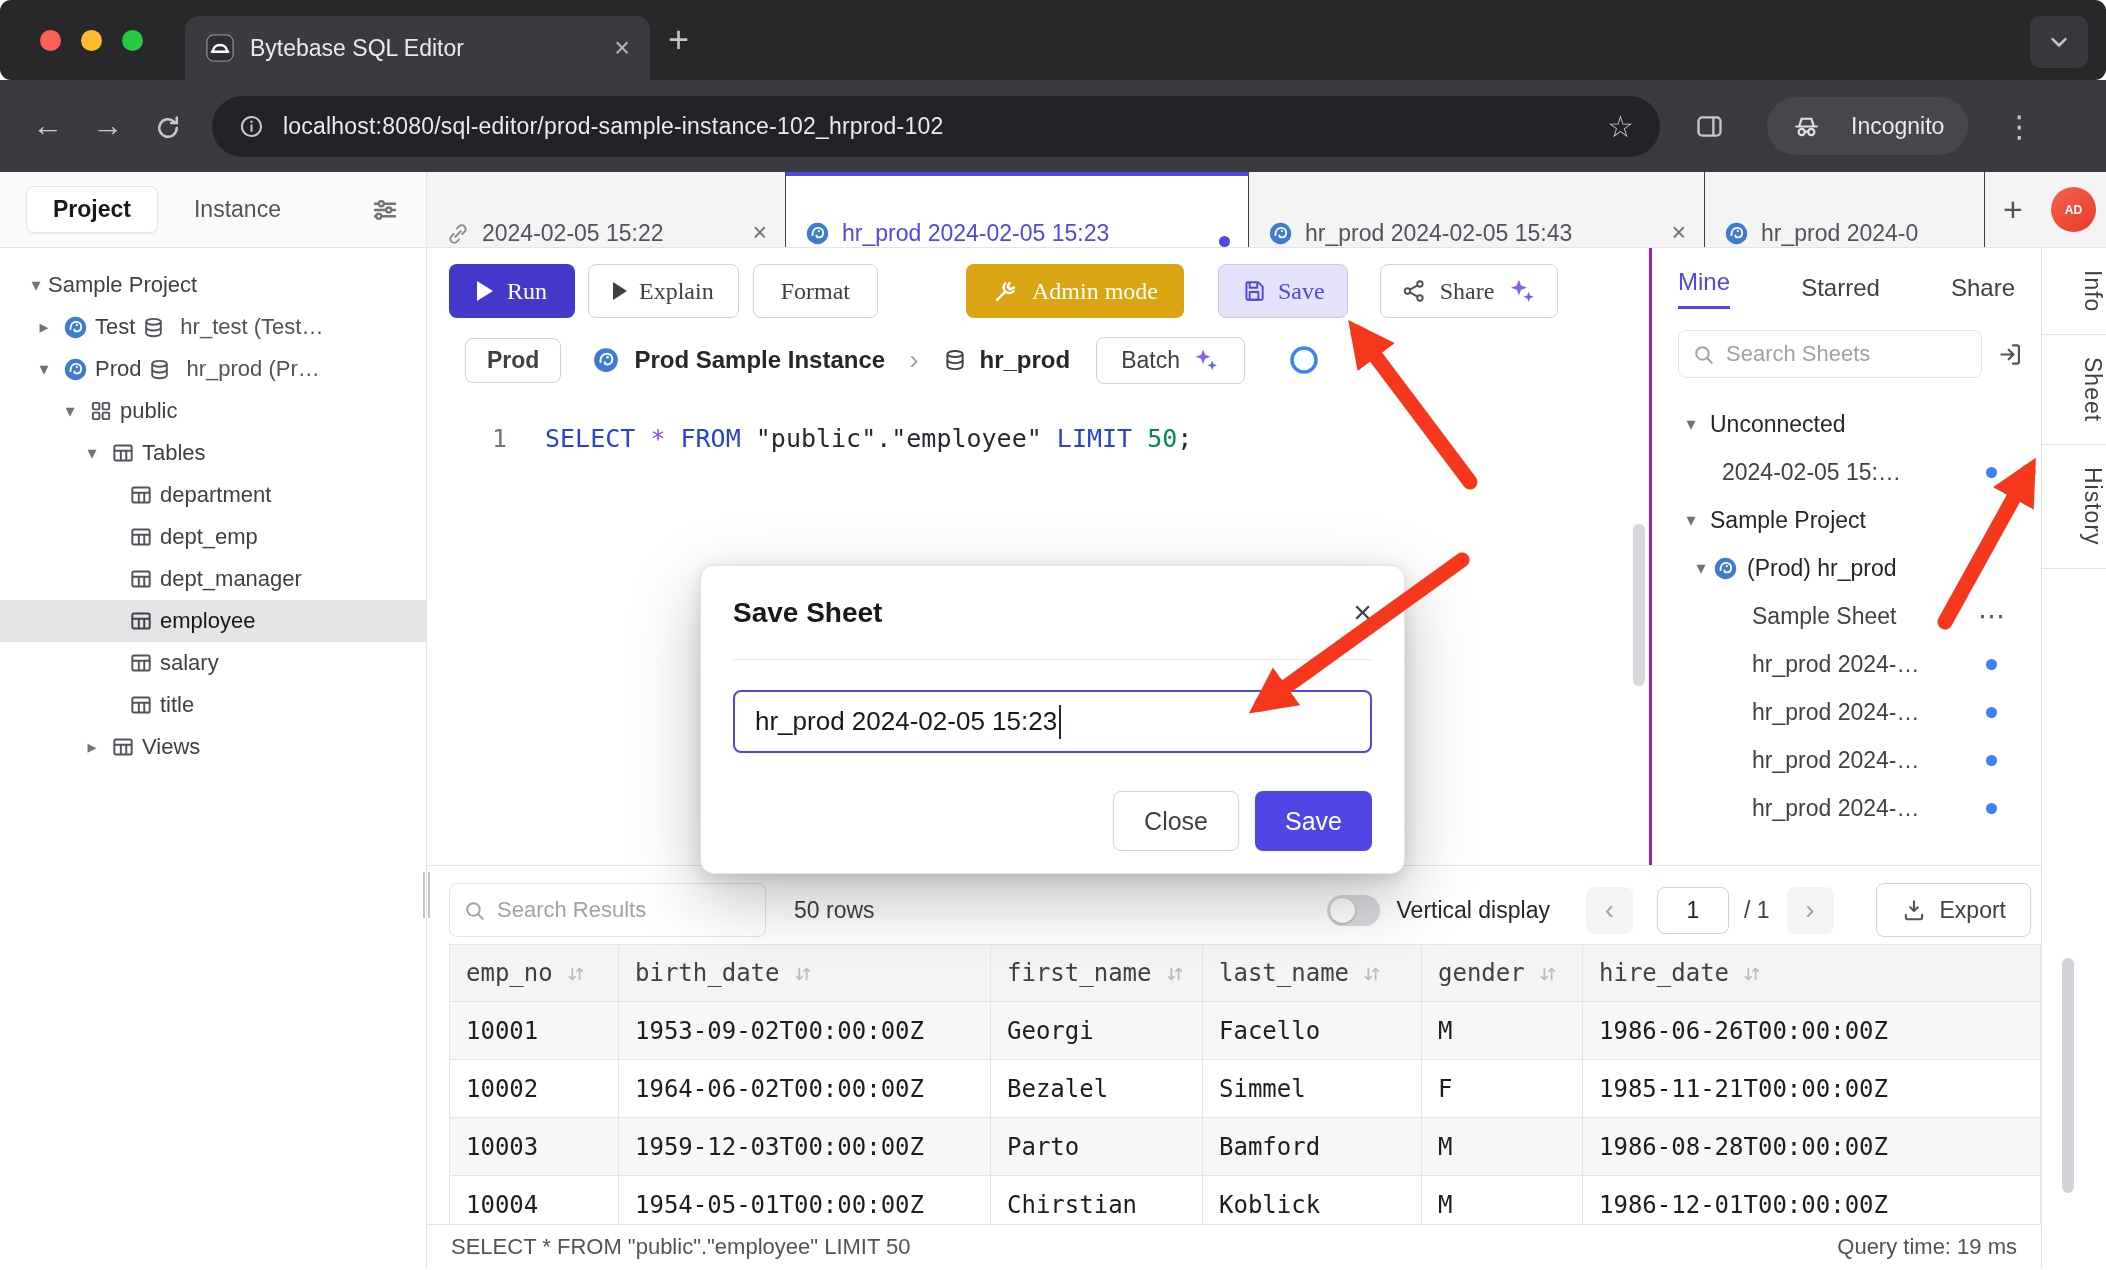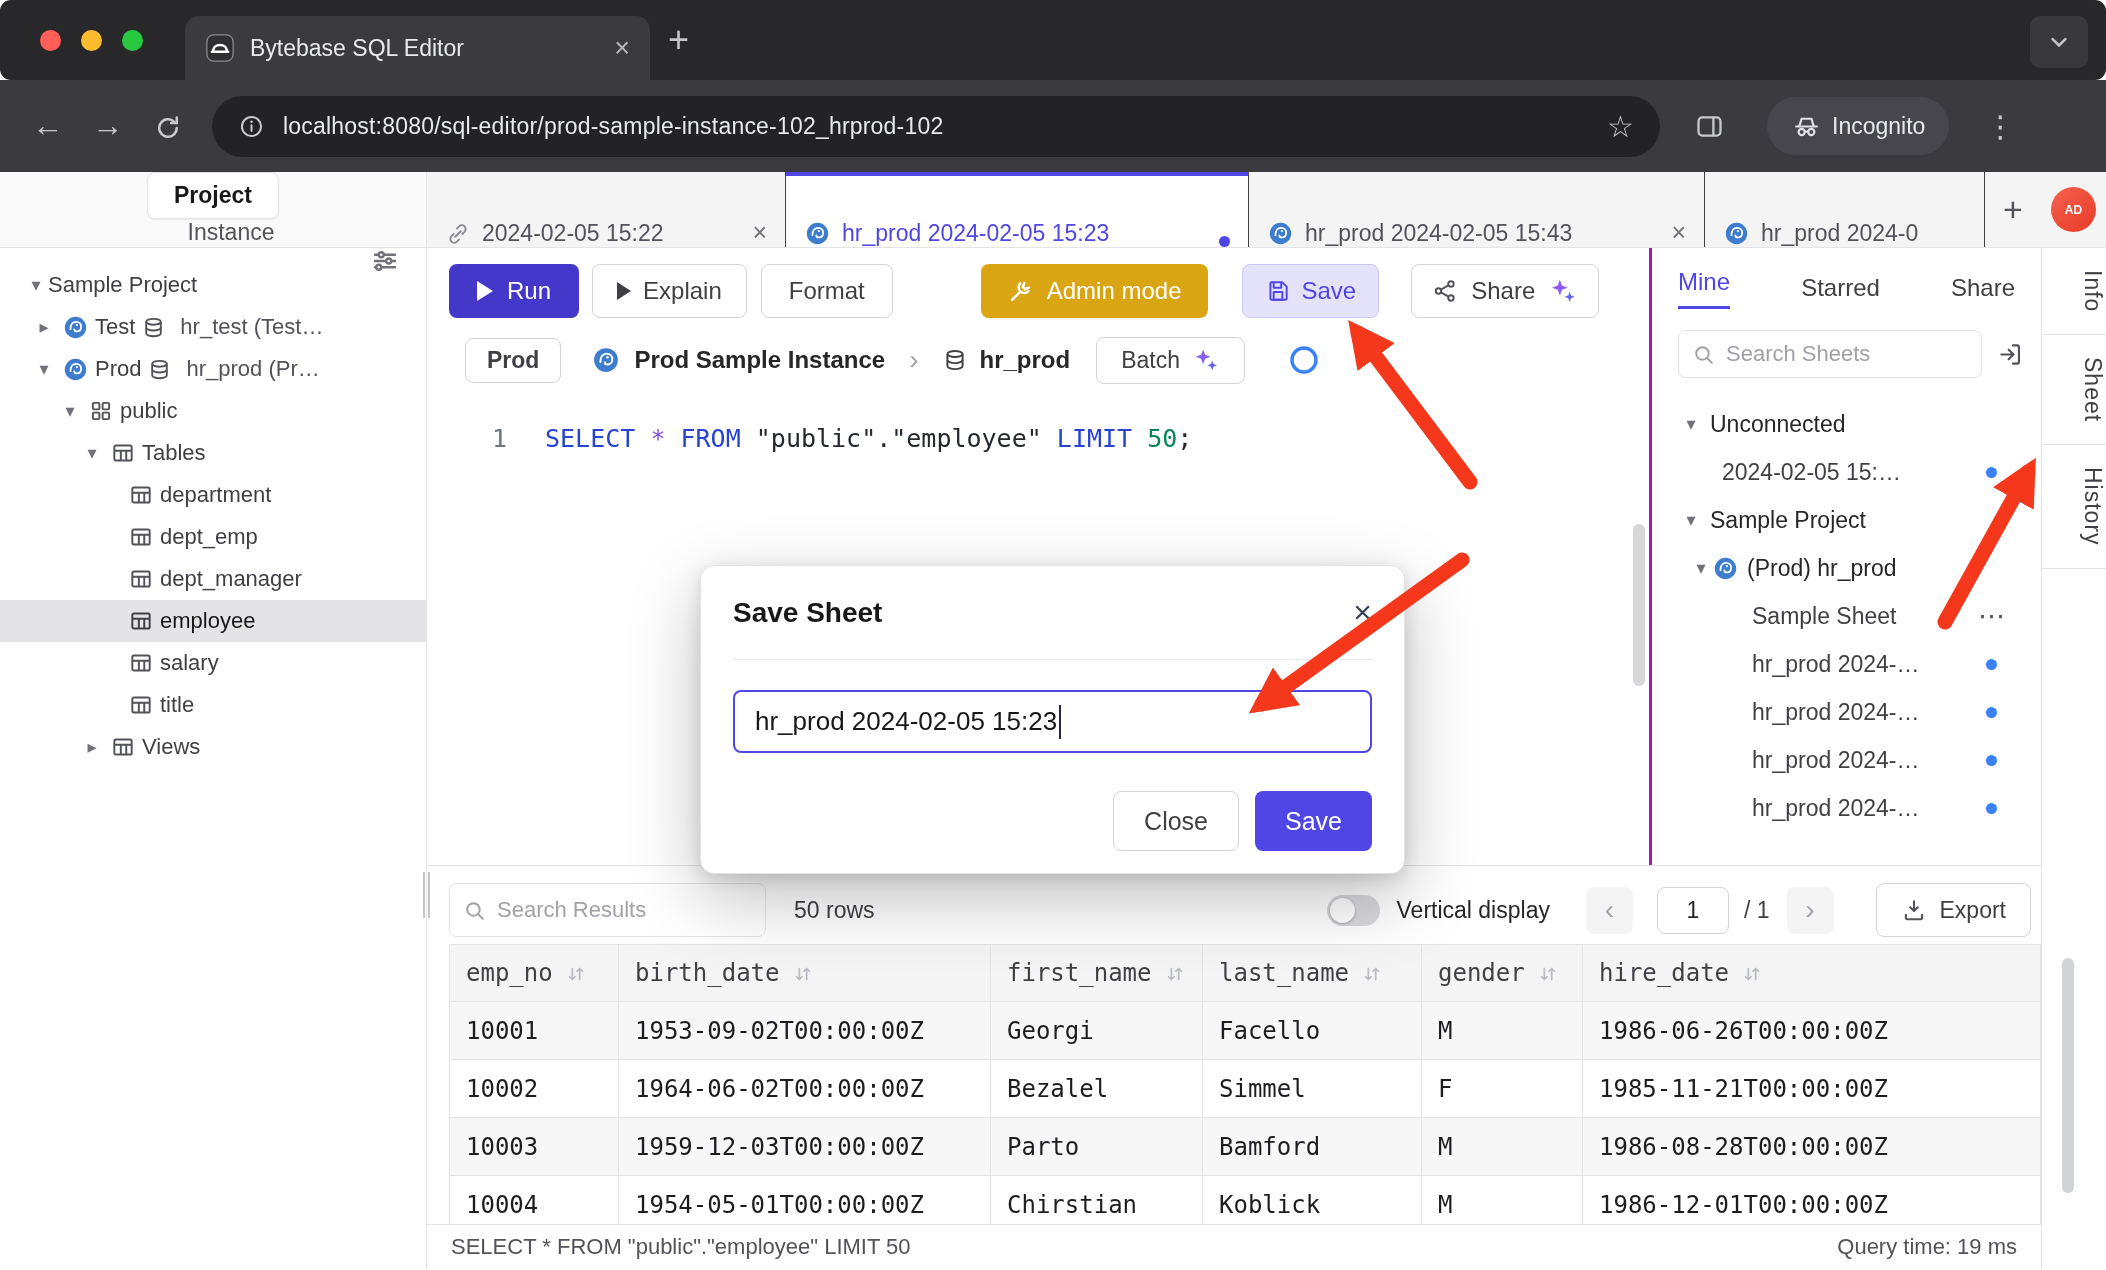--- a/index.html
+++ b/index.html
@@ -18,28 +18,28 @@
   .b-tab-close { color: #b6b8bb; font-size: 27px; margin-left: 10px; cursor: default; }
   .newtab-btn { position: absolute; left: 668px; top: 20px; font-size: 36px; color: #c3c5c8; line-height: 40px; }
   .tab-overflow { position: absolute; right: 18px; top: 16px; width: 58px; height: 52px; border-radius: 10px; background: #39393d; display: flex; align-items: center; justify-content: center; color: #c3c5c8; }
   .chrome-toolbar { position: absolute; top: 80px; left: 0; width: 100%; height: 92px; background: #3b3b3f; display: flex; align-items: center; padding: 0 26px; }
   .nav-ic { color: #c7c9cc; font-size: 31px; width: 44px; text-align: center; flex-shrink: 0; }
   .nav-ic + .nav-ic { margin-left: 16px; }
   .url-pill { margin-left: 22px; width: 1448px; height: 61px; background: #232327; border-radius: 31px; display: flex; align-items: center; padding: 0 26px; flex-shrink: 0; }
   .url-text { margin-left: 18px; font-size: 23px; color: #e8eaed; letter-spacing: .2px; white-space: nowrap; }
   .url-star { margin-left: auto; color: #c7c9cc; font-size: 30px; }
   .sidepanel { margin-left: 34px; color: #c7c9cc; }
-  .incog-chip { margin-left: 42px; height: 58px; border-radius: 29px; background: #46464c; display: flex; align-items: center; gap: 10px; padding: 0 24px; color: #dfe1e4; flex-shrink: 0; }
+  .incog-chip { margin-left: 42px; height: 58px; border-radius: 29px; background: #46464c; display: flex; align-items: center; gap: 29px; padding: 0 24px; color: #dfe1e4; flex-shrink: 0; }
   .incog-label { font-size: 23px; color: #e8eaed; }
   .menu-dots { margin-left: 36px; color: #c7c9cc; font-size: 30px; }
 
   
   .app { position: absolute; top: 172px; left: 0; width: 2106px; height: 1098px; background: #fff; }
   .app-topbar { display: flex; height: 76px; border-bottom: 1px solid #e4e4e7; }
-  .sb-header { width: 427px; flex-shrink: 0; border-right: 1px solid #e4e4e7; background: #fafafa; display: flex; align-items: center; padding: 0 26px; flex-direction: column; }
+  .sb-header { width: 427px; flex-shrink: 0; border-right: 1px solid #e4e4e7; background: #fafafa; display: flex; align-items: center; padding: 0 26px; }
   .proj-pill { background: #fff; border: 1px solid #e4e4e7; border-radius: 8px; box-shadow: 0 1px 2px rgba(0,0,0,.06); padding: 9px 26px; font-size: 23px; font-weight: 700; color: #18181b; }
   .inst-tab { margin-left: 36px; font-size: 23px; color: #52525b; }
   .sb-filter { margin-left: auto; color: #71717a; }
   .etabs { flex: 1; background: #f4f4f5; display: flex; min-width: 0; }
   .etab { display: flex; align-items: flex-end; padding: 0 18px; border-right: 1px solid #404040; color: #52525b; font-size: 23px; white-space: nowrap; flex-shrink: 0; }
   .etab .lbl { overflow: hidden; text-overflow: clip; }
   .etab.active { background: #fff; border-top: 4px solid #4f46e5; color: #4f46e5; }
   .etab-close { margin-left: auto; color: #71717a; font-size: 25px; padding-left: 14px; }
   .etab-dot { margin-left: auto; width: 11px; height: 11px; border-radius: 50%; background: #4f46e5; }
   .etab .ic { margin-right: 11px; }
@@ -63,21 +63,21 @@
   .pl0 { padding-left: 24px; } .pl-env { padding-left: 32px; } .pl-schema { padding-left: 58px; }
   .pl-group { padding-left: 80px; } .pl-table { padding-left: 122px; }
   .grip { position: absolute; right: -4px; top: 624px; width: 7px; height: 46px; display: flex; gap: 3px; }
   .grip i { width: 2px; height: 100%; background: #c4c4c8; }
 
   
   .work { flex: 1; min-width: 0; display: flex; flex-direction: column; }
   .work-top { flex: 1; display: flex; min-height: 0; }
   .editor-col { flex: 1; min-width: 0; position: relative; display: flex; flex-direction: column; }
 
-  .ed-toolbar { height: 76px; display: flex; align-items: center; padding: 10px 0 0 22px; }
+  .ed-toolbar { height: 76px; display: flex; align-items: center; padding: 10px 0 0 22px; font-family: Liberation Serif, serif; }
   .btn { height: 54px; border-radius: 8px; display: inline-flex; align-items: center; font-size: 24px; white-space: nowrap; }
   .btn-run { background: #4338ca; color: #fff; padding: 0 28px; gap: 14px; font-weight: 500; }
   .play { width: 0; height: 0; border-top: 10px solid transparent; border-bottom: 10px solid transparent; border-left: 16px solid #fff; }
   .play.dark { border-top-width: 9px; border-bottom-width: 9px; border-left: 14px solid #3f3f46; }
   .btn-ghost { background: #fff; border: 1px solid #d4d4d8; color: #3f3f46; padding: 0 24px; gap: 12px; }
   .btn-explain { margin-left: 13px; }
   .btn-format { margin-left: 14px; padding: 0 27px; }
   .btn-admin { margin-left: 88px; background: #d9a513; color: #fff; padding: 0 26px; gap: 13px; font-weight: 500; }
   .btn-savetb { margin-left: 34px; background: #e4e3fb; border: 1px solid #c9c6f4; color: #4f46e5; padding: 0 22px; gap: 11px; }
   .btn-share { margin-left: 32px; gap: 13px; padding: 0 20px; }

